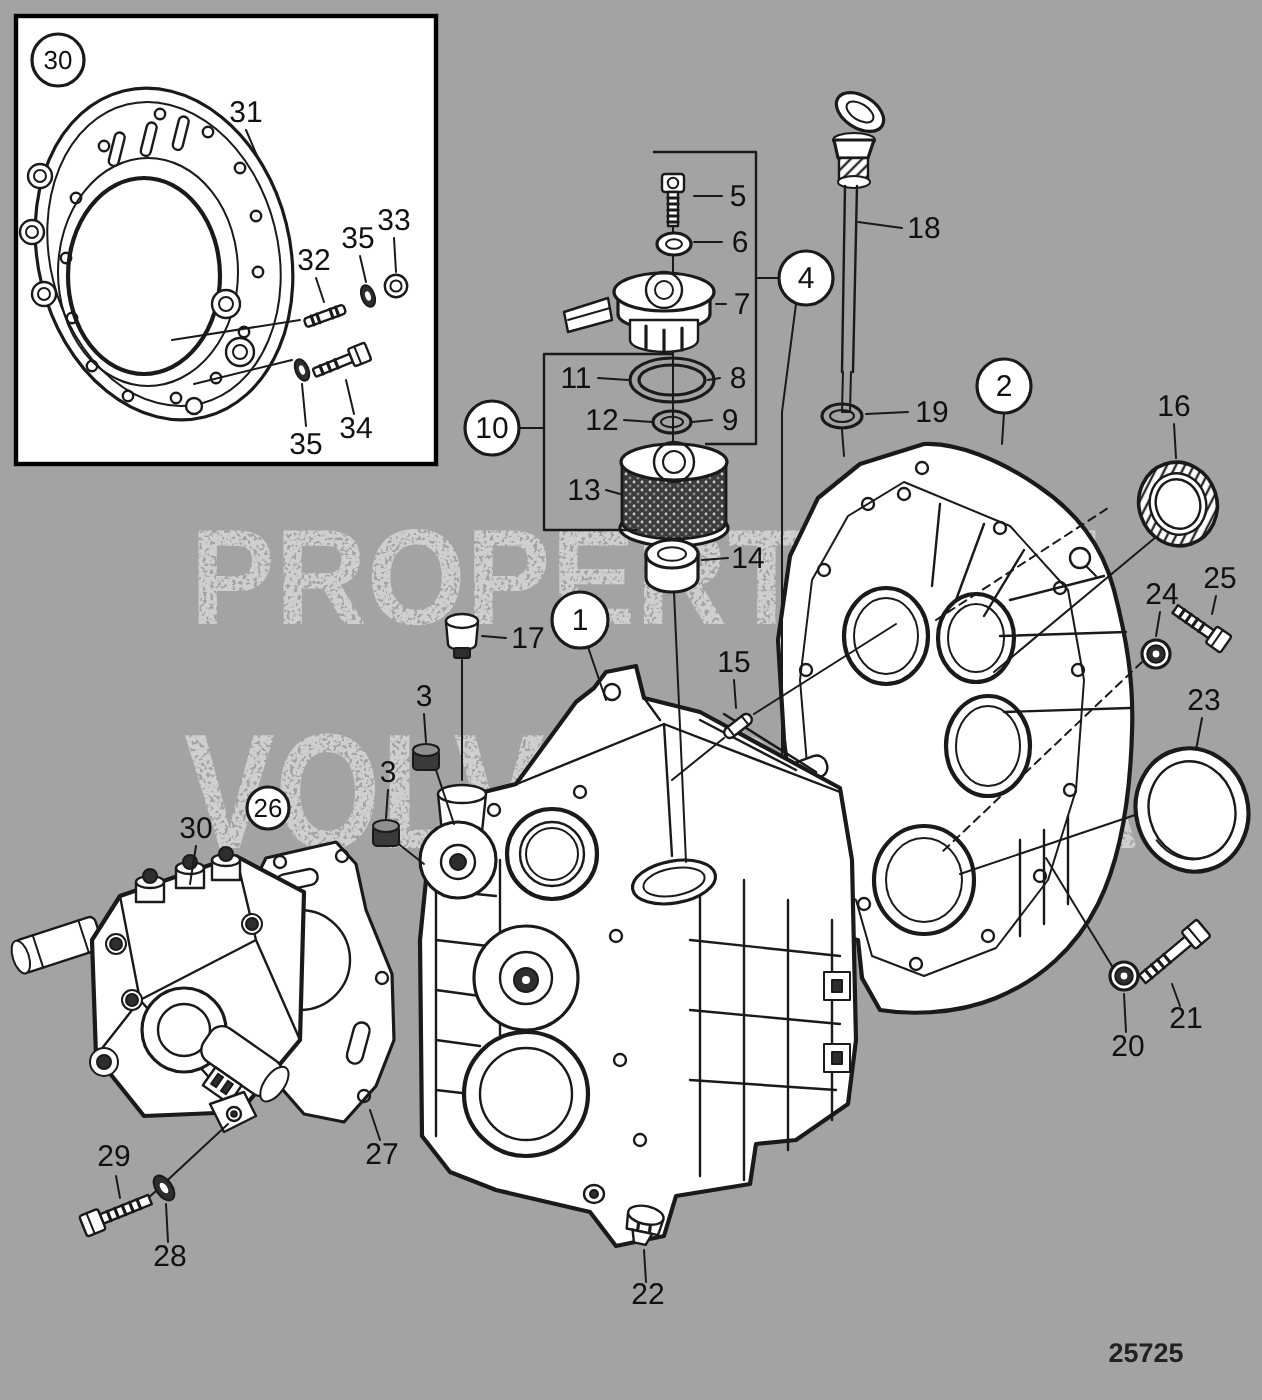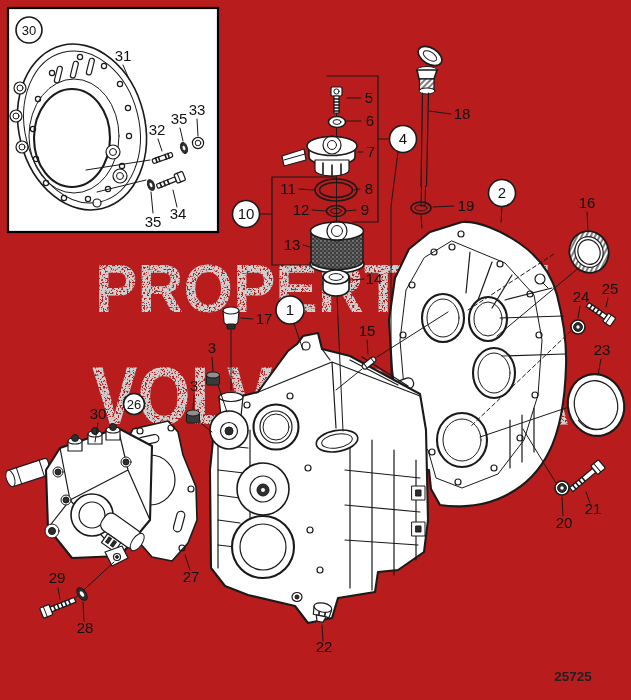--- a/index.html
+++ b/index.html
@@ -1,16 +1,16 @@
 <!DOCTYPE html>
 <html><head>
 <meta charset="utf-8">
 <style>
   html,body{margin:0;padding:0;background:#ffffff}
-  .stage{position:relative;width:631px;height:700px;background:#b91c1c;overflow:hidden;
+  .stage{position:relative;width:631px;height:700px;background:#a3a3a3;overflow:hidden;
          font-family:"Liberation Sans",sans-serif}
   svg{display:block}
   .ln{fill:none;stroke:#1a1a1a;stroke-width:1.6;stroke-linecap:round;stroke-linejoin:round}
   .w{fill:#ffffff;stroke:#1a1a1a;stroke-width:1.6;stroke-linejoin:round;stroke-linecap:round}
   .thin{stroke-width:1}
   .t12{stroke-width:1.2}
   .t2{stroke-width:2.1}
   .dk{fill:#2e2e2e;stroke:#1a1a1a;stroke-width:1}
   .lead{stroke:#1a1a1a;stroke-width:1;fill:none;stroke-linecap:round}
   .lbl{font:15px "Liberation Sans",sans-serif;fill:#111;text-anchor:middle}

